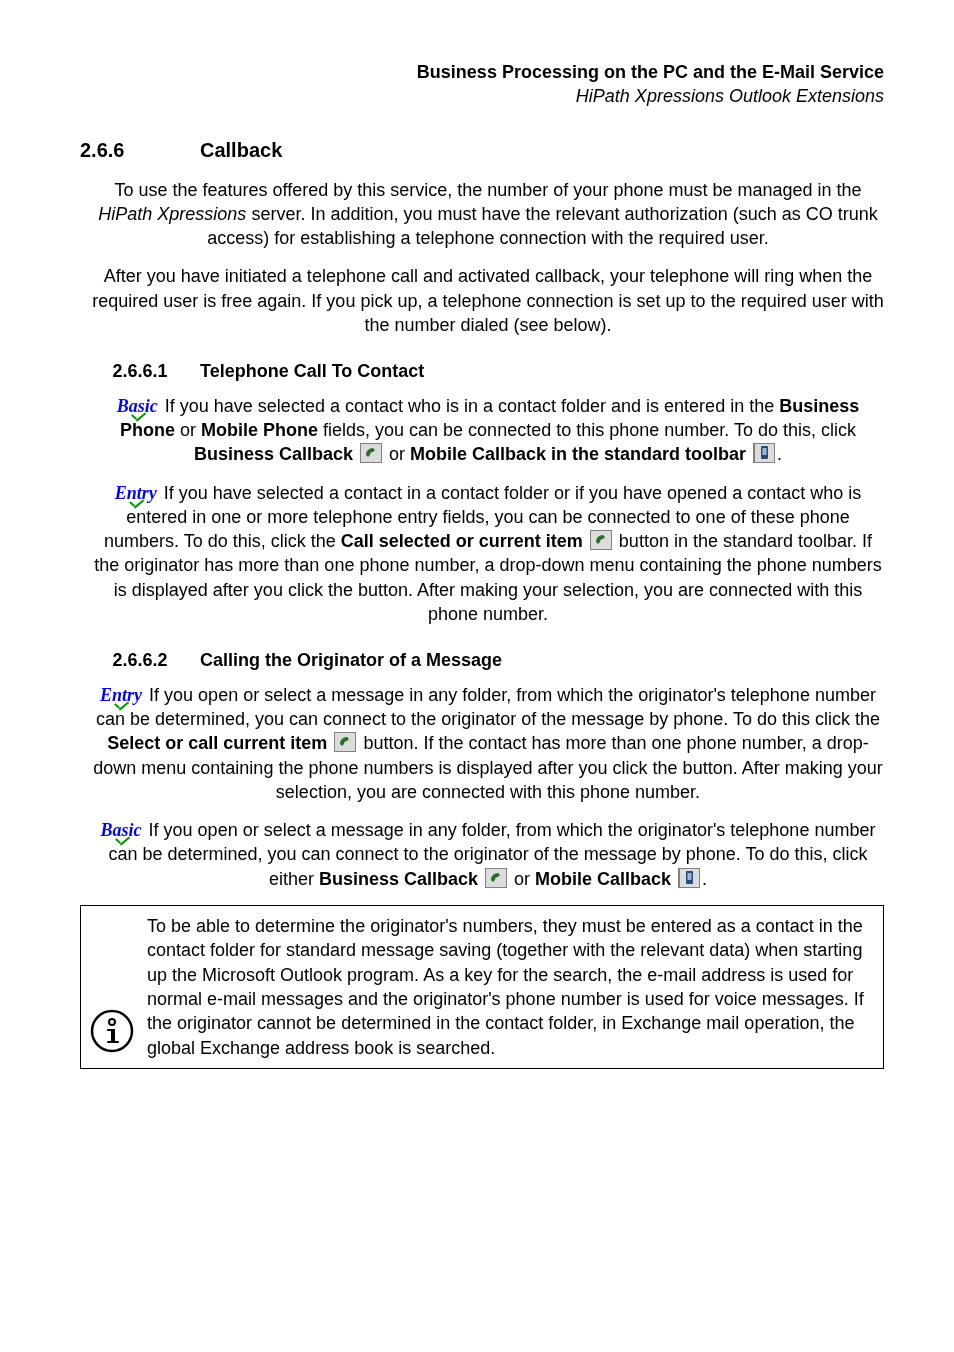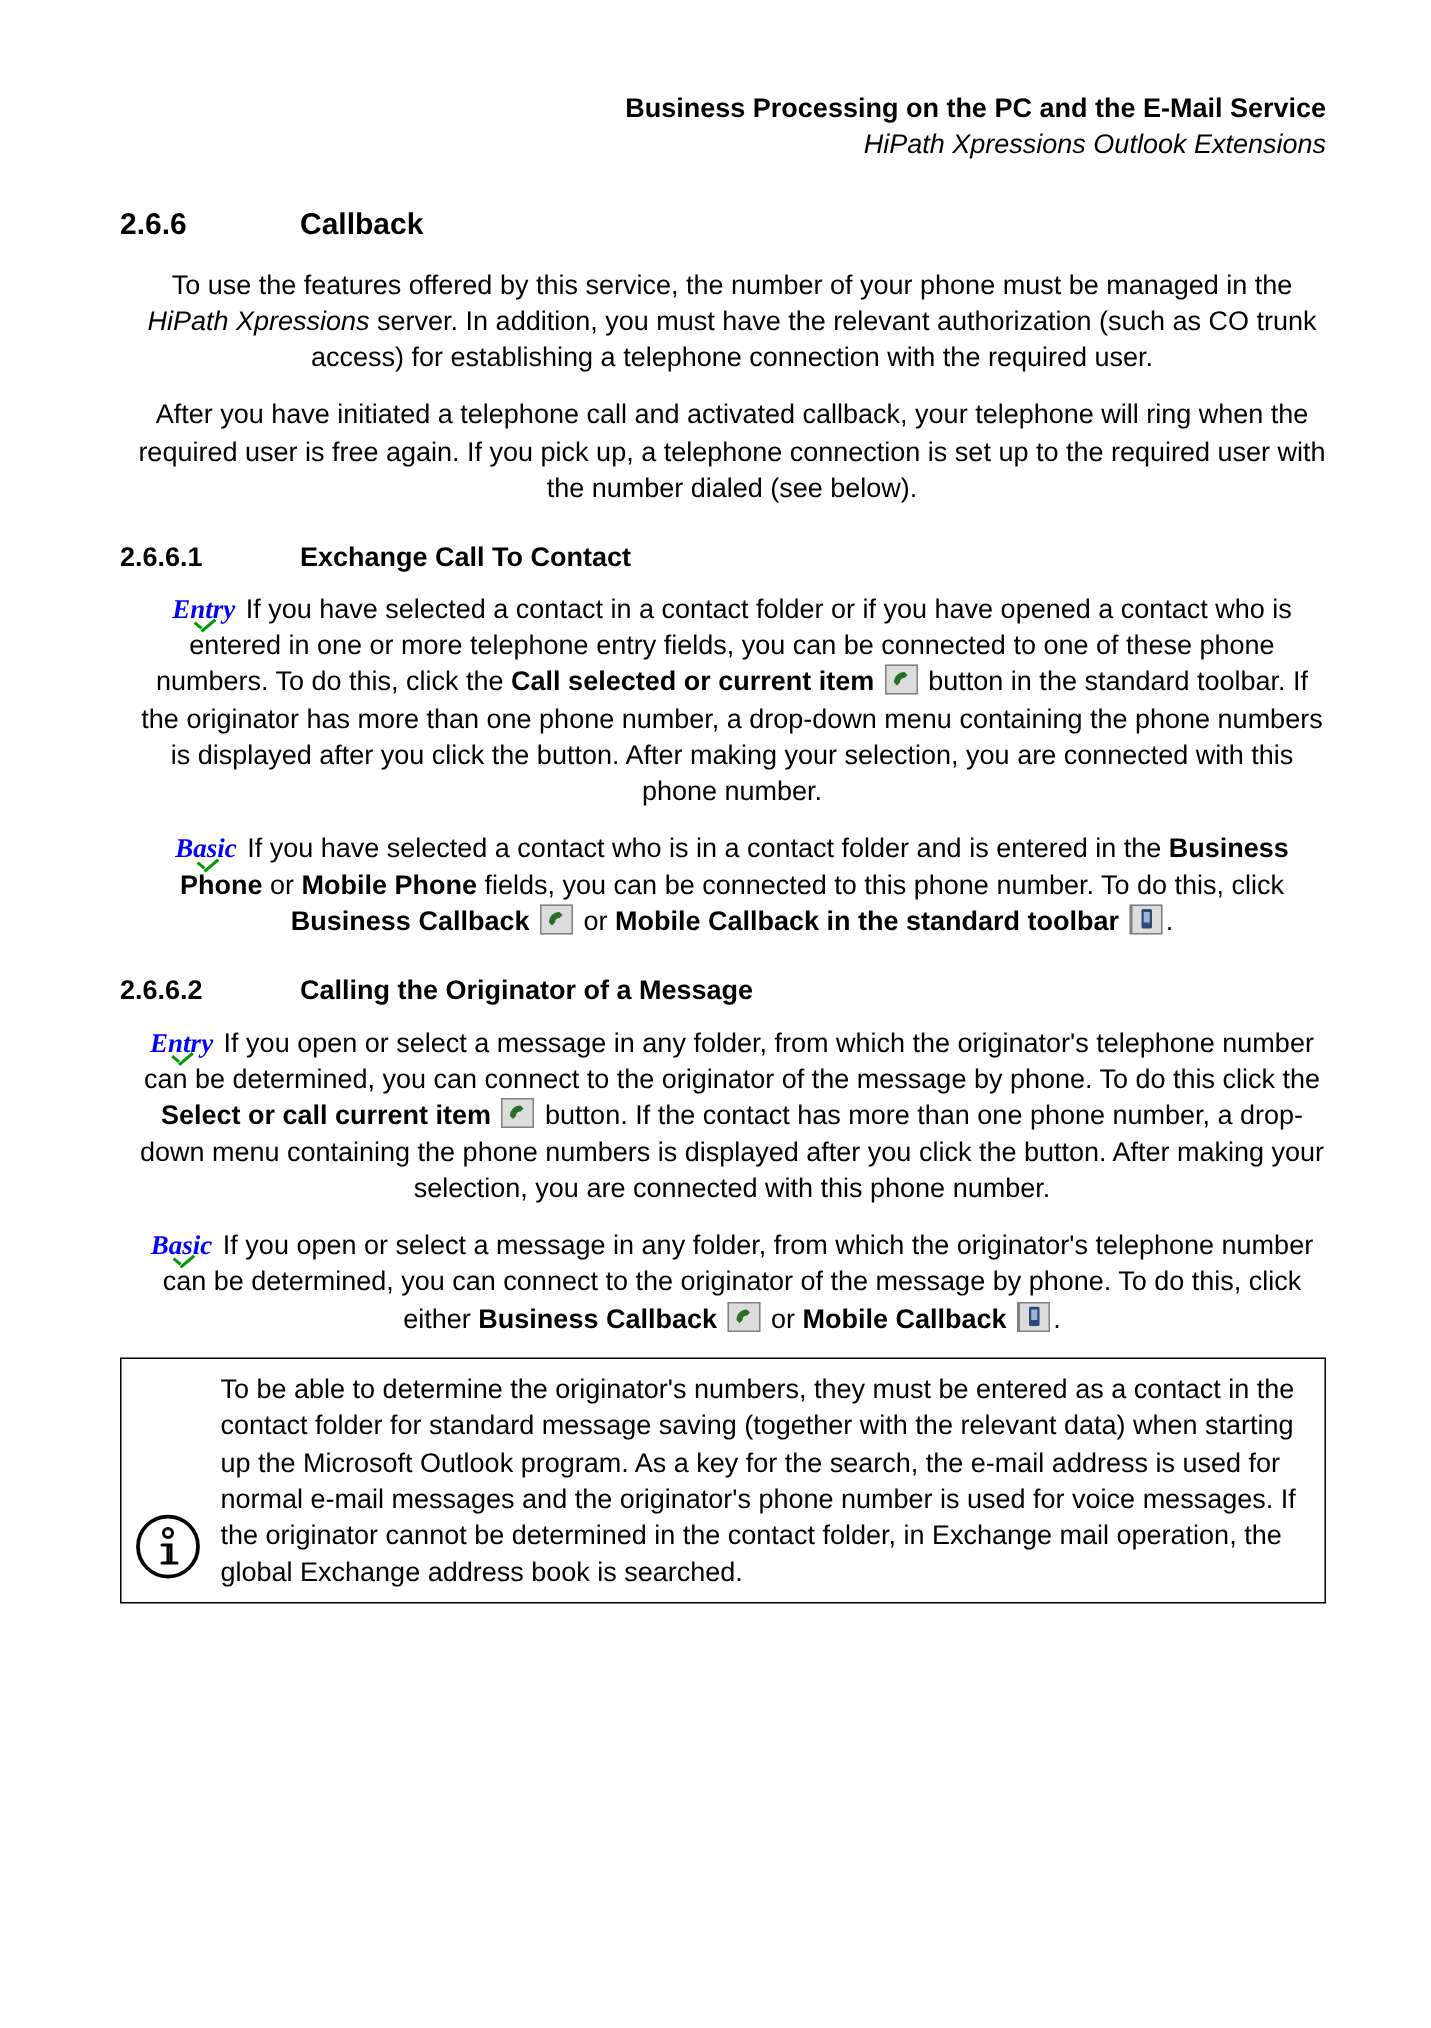--- a/index.html
+++ b/index.html
@@ -41,20 +41,21 @@
     width: 120px;
   }
   h3.subsection {
     font-size: 18px;
     font-weight: bold;
     margin: 22px 0 10px 0;
   }
   h3.subsection .num {
     display: inline-block;
     width: 120px;
+    text-align: center;
   }
   p { margin: 0 0 14px 12px; text-align: center; }
   .bold { font-weight: bold; }
   .italic { font-style: italic; }
   .icon-badge {
     display: inline-block;
     font-family: "Comic Sans MS", "Segoe Script", cursive;
     font-weight: bold;
     font-style: italic;
     font-size: 18px;
@@ -153,41 +154,41 @@
     <span class="num">2.6.6</span><span>Callback</span>
   </h2>
 
   <p>
     <span>To use the features offered by this service, the number of your phone must be managed in the </span><span class="italic">HiPath Xpressions</span><span> server. In addition, you must have the relevant authorization (such as CO trunk access) for establishing a telephone connection with the required user.</span>
   </p>
 
   <p>After you have initiated a telephone call and activated callback, your telephone will ring when the required user is free again. If you pick up, a telephone connection is set up to the required user with the number dialed (see below).</p>
 
   <h3 class="subsection">
-    <span class="num">2.6.6.1</span><span>Exchange Call To Contact</span>
+    <span class="num">2.6.6.1</span><span>Telephone Call To Contact</span>
   </h3>
-
-  <p>
-    <span class="icon-badge"><span>Entry</span><span class="check"></span></span><span> If you have selected a contact in a contact folder or if you have opened a contact who is entered in one or more telephone entry fields, you can be connected to one of these phone numbers. To do this, click the </span><span class="bold">Call selected or current item</span>
-    <span class="phone-btn"><svg width="14" height="14" viewBox="0 0 14 14">
-          <path d="M2 9 C2 5 5 2 9 2 L11 4 L9 6 C7 6 6 7 6 9 L4 11 Z" fill="#2a6e2a"></path>
-        </svg></span>
-    <span> button in the standard toolbar. If the originator has more than one phone number, a drop-down menu containing the phone numbers is displayed after you click the button. After making your selection, you are connected with this phone number.</span>
-  </p>
 
   <p>
     <span class="icon-badge"><span>Basic</span><span class="check"></span></span><span> If you have selected a contact who is in a contact folder and is entered in the </span><span class="bold">Business Phone</span><span> or </span><span class="bold">Mobile Phone</span><span> fields, you can be connected to this phone number. To do this, click </span><span class="bold">Business Callback</span>
     <span class="phone-btn"><svg width="14" height="14" viewBox="0 0 14 14">
           <path d="M2 9 C2 5 5 2 9 2 L11 4 L9 6 C7 6 6 7 6 9 L4 11 Z" fill="#2a6e2a"></path>
         </svg></span>
     <span> or </span><span class="bold">Mobile Callback in the standard toolbar</span>
     <span class="mobile-btn"><svg width="10" height="14" viewBox="0 0 10 14">
           <rect x="1" y="0" width="7" height="13" rx="1" fill="#2a4a7a"></rect>
           <rect x="2.5" y="2" width="4" height="7" fill="#9db4d3"></rect>
         </svg></span><span>.</span>
+  </p>
+
+  <p>
+    <span class="icon-badge"><span>Entry</span><span class="check"></span></span><span> If you have selected a contact in a contact folder or if you have opened a contact who is entered in one or more telephone entry fields, you can be connected to one of these phone numbers. To do this, click the </span><span class="bold">Call selected or current item</span>
+    <span class="phone-btn"><svg width="14" height="14" viewBox="0 0 14 14">
+          <path d="M2 9 C2 5 5 2 9 2 L11 4 L9 6 C7 6 6 7 6 9 L4 11 Z" fill="#2a6e2a"></path>
+        </svg></span>
+    <span> button in the standard toolbar. If the originator has more than one phone number, a drop-down menu containing the phone numbers is displayed after you click the button. After making your selection, you are connected with this phone number.</span>
   </p>
 
   <h3 class="subsection">
     <span class="num">2.6.6.2</span><span>Calling the Originator of a Message</span>
   </h3>
 
   <p>
     <span class="icon-badge"><span>Entry</span><span class="check"></span></span><span> If you open or select a message in any folder, from which the originator's telephone number can be determined, you can connect to the originator of the message by phone. To do this click the </span><span class="bold">Select or call current item</span>
     <span class="phone-btn"><svg width="14" height="14" viewBox="0 0 14 14">
           <path d="M2 9 C2 5 5 2 9 2 L11 4 L9 6 C7 6 6 7 6 9 L4 11 Z" fill="#2a6e2a"></path>

